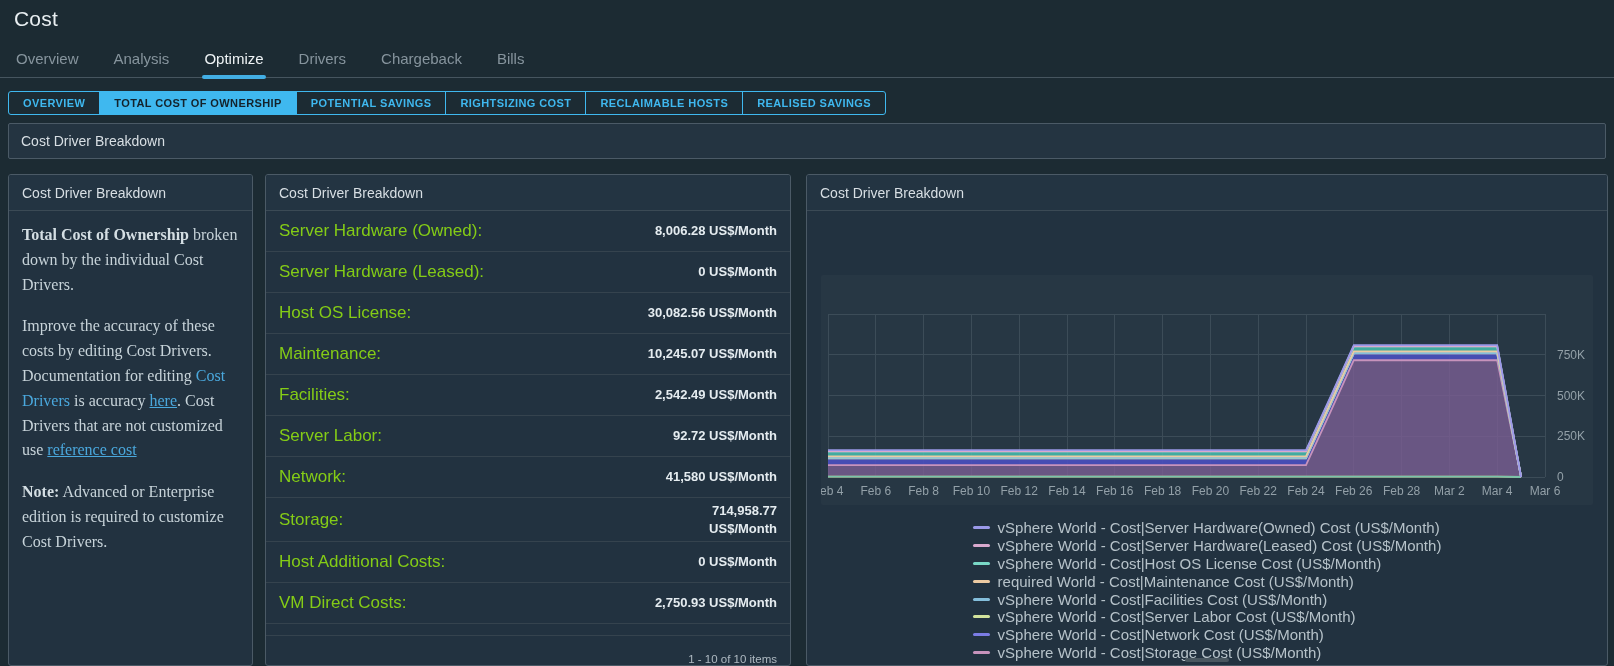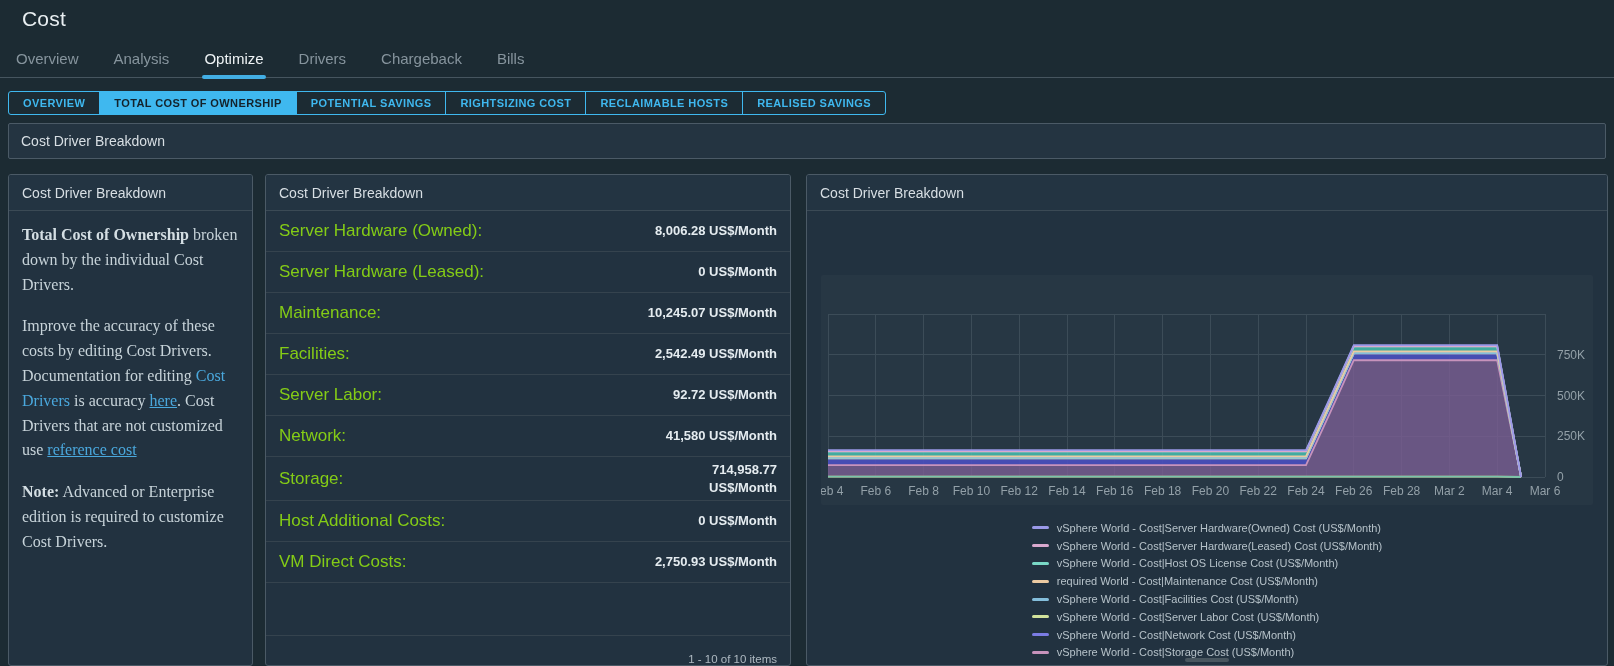--- a/index.html
+++ b/index.html
@@ -6,21 +6,21 @@
   html,body { width:1614px; height:666px; overflow:hidden; }
   body {
     background:#1c2b33;
     font-family:"Liberation Sans", sans-serif;
     color:#c7d3d9;
     position:relative;
   }
   
   .page-title {
     position:absolute; left:14px; top:7px;
-    font-size:21px; font-weight:400; color:#e9eff2; letter-spacing:.2px;margin-left:8px;
+    font-size:21px; font-weight:400; color:#e9eff2; letter-spacing:.2px;
   }
   .main-tabs {
     position:absolute; left:0; top:44px; width:1614px; height:34px;
     display:flex; align-items:flex-end;
     border-bottom:1px solid #46555f;
     padding-left:14px;
   }
   .tab {
     position:relative; font-size:15px; color:#86949d; padding:0 2px 10px 2px;
     margin-right:31px; cursor:pointer; white-space:nowrap;
@@ -93,21 +93,21 @@
   }
 
   
   .chart-wrap {
     margin:64px 14px 0 14px; width:772px; height:230px;
     background:#273744; border-radius:2px;
   }
   .legend { margin:14px auto 0 auto; width:max-content; }
   .legend-item { display:flex; align-items:center; height:17.8px; cursor:pointer; }
   .legend-swatch { width:17px; height:3px; border-radius:2px; margin-right:8px; flex:0 0 auto; }
-  .legend-label { font-size:11px; color:#b6c2c9; white-space:nowrap; }
+  .legend-label { font-size:15px; color:#b6c2c9; white-space:nowrap; }
   .scroll-thumb {
     position:absolute; left:50%; transform:translateX(-50%); bottom:3px;
     width:44px; height:4px; border-radius:2px; background:#48565f; cursor:pointer;
   }
   text { font-family:"Liberation Sans", sans-serif; }
 </style>
 </head>
 <body>
 
 <div class="page-title">Cost</div>
@@ -146,20 +146,24 @@
 <div class="panel mid">
   <div class="panel-title">Cost Driver Breakdown</div>
   <div class="cost-rows">
       <div class="cost-row">
         <div class="cost-label">Server Hardware (Owned):</div>
         <div class="cost-value">8,006.28 US$/Month</div>
       </div>
       <div class="cost-row">
         <div class="cost-label">Server Hardware (Leased):</div>
         <div class="cost-value">0 US$/Month</div>
+      </div>
+      <div class="cost-row">
+        <div class="cost-label">Host OS License:</div>
+        <div class="cost-value">30,082.56 US$/Month</div>
       </div>
       <div class="cost-row">
         <div class="cost-label">Maintenance:</div>
         <div class="cost-value">10,245.07 US$/Month</div>
       </div>
       <div class="cost-row">
         <div class="cost-label">Facilities:</div>
         <div class="cost-value">2,542.49 US$/Month</div>
       </div>
       <div class="cost-row">

